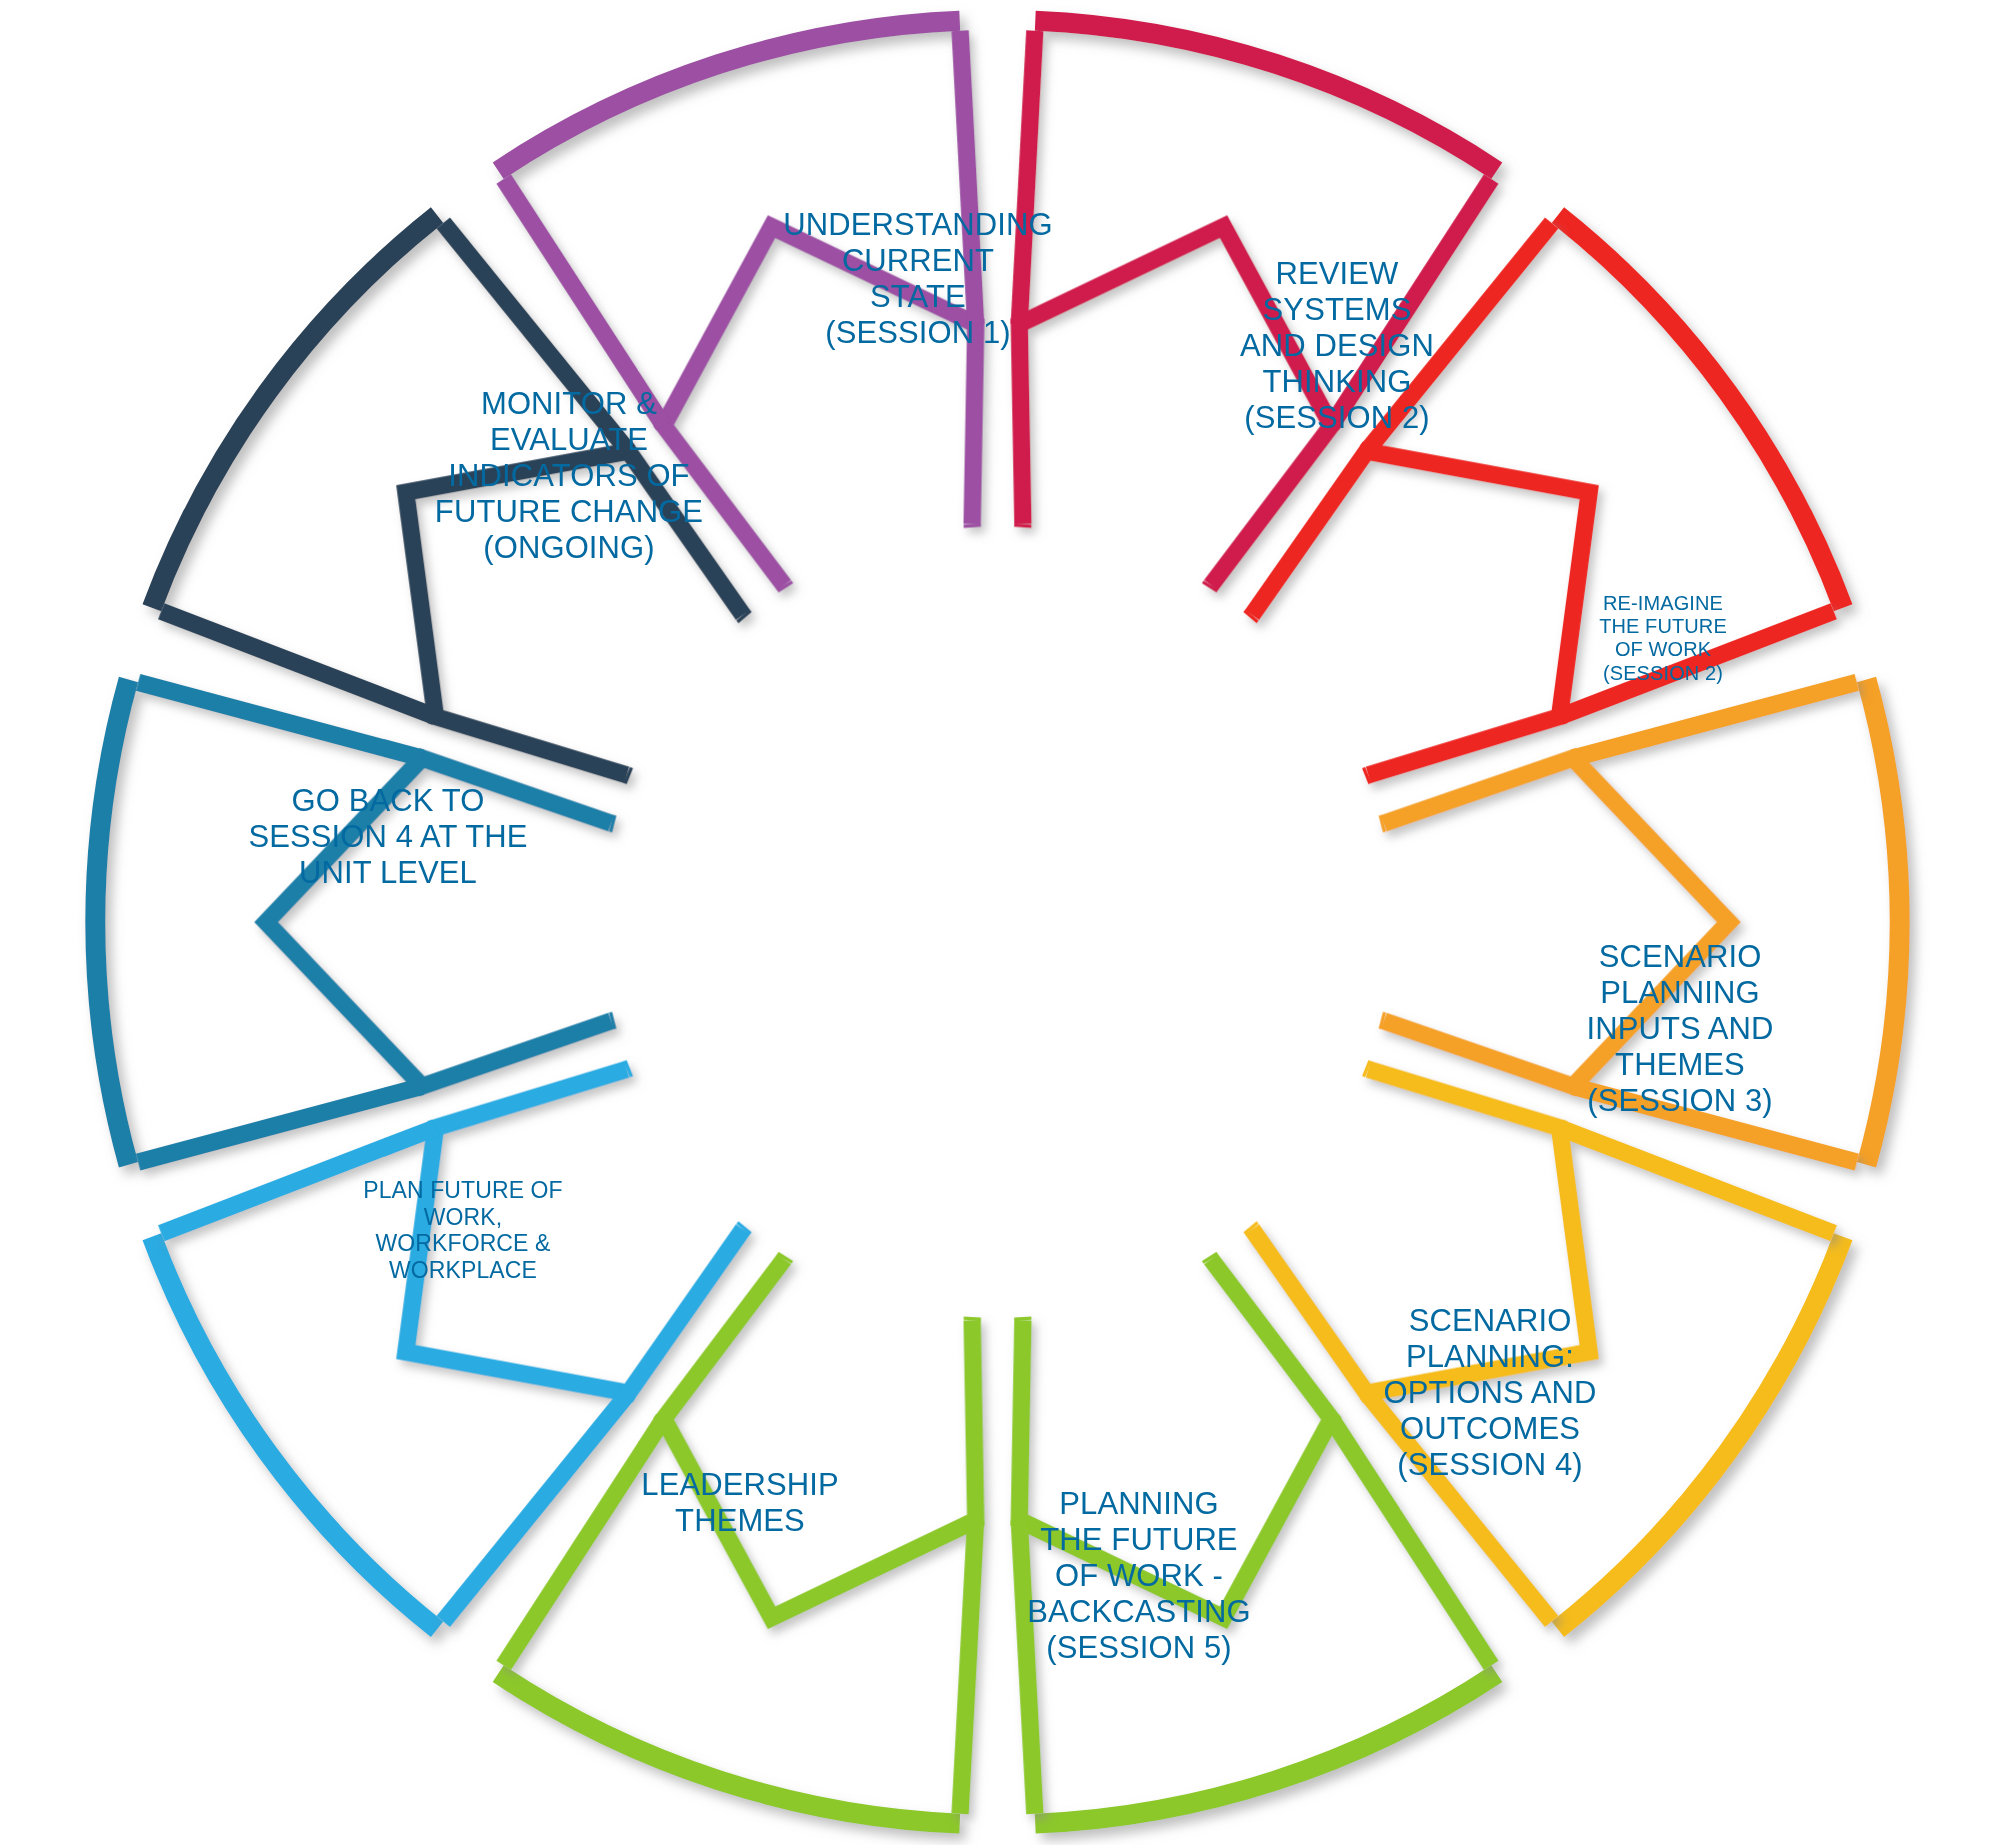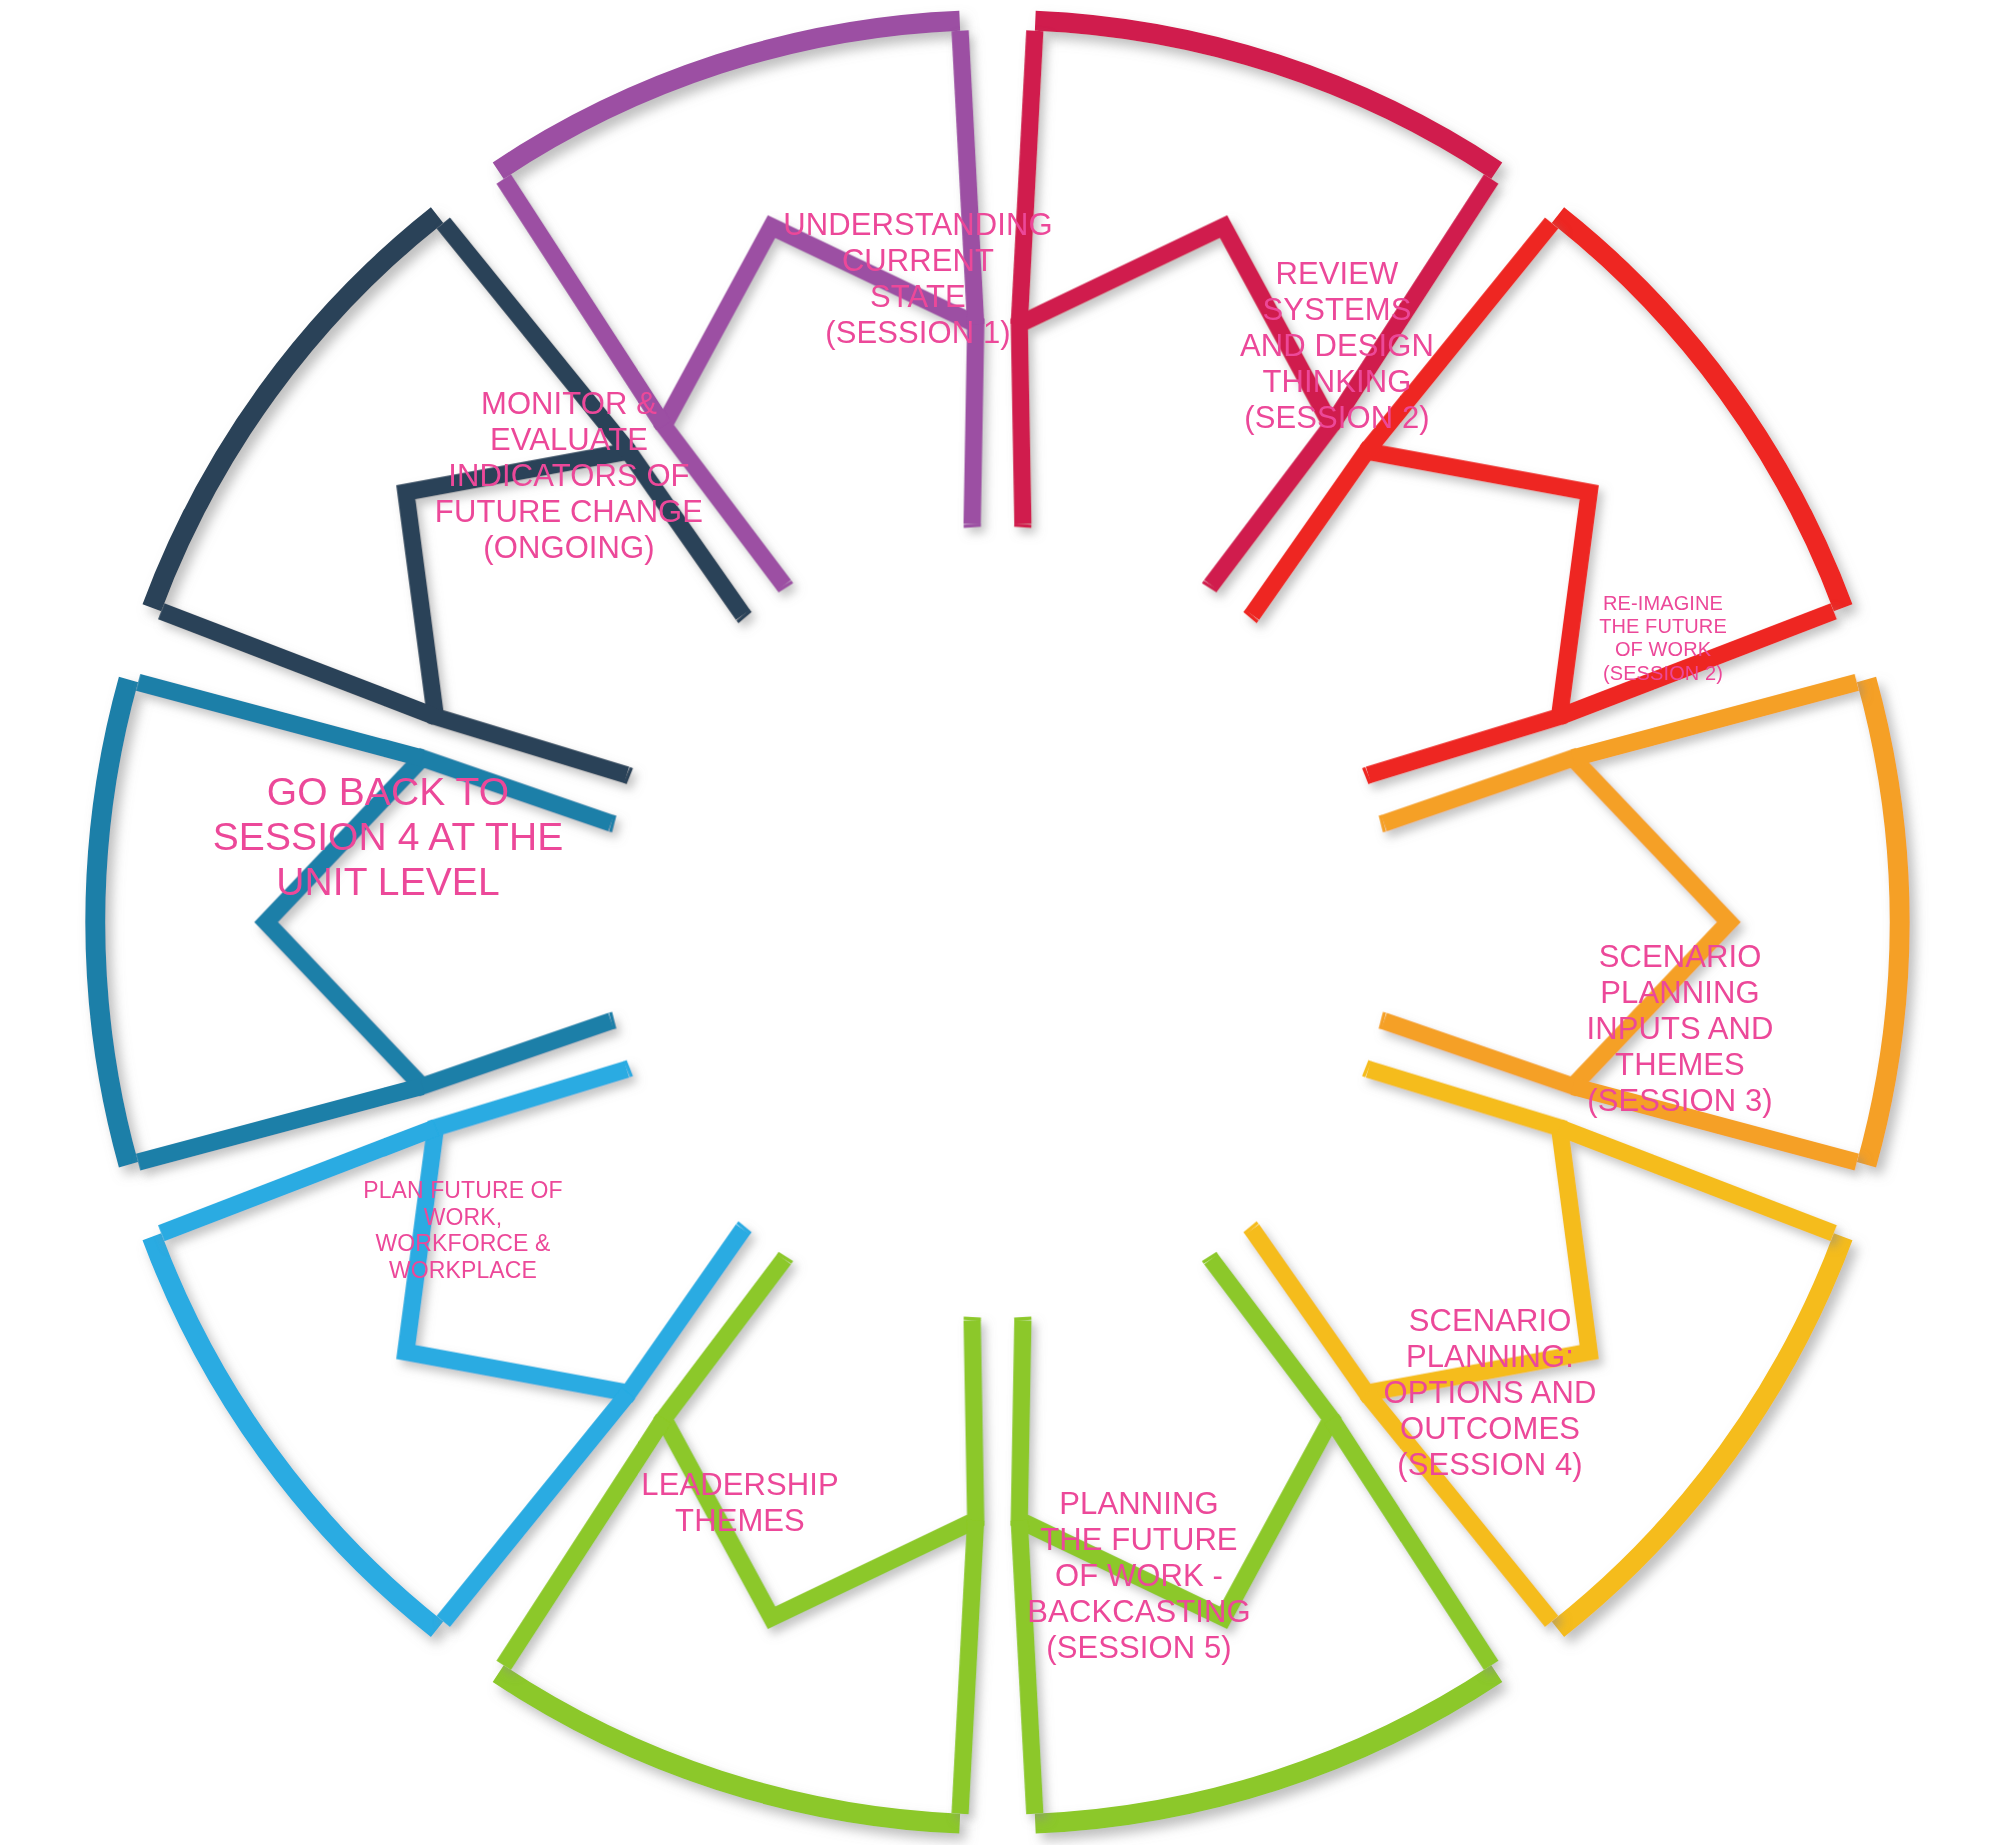--- a/index.html
+++ b/index.html
@@ -23,21 +23,21 @@
     position: absolute;
     left: 0;
     top: 0;
     width: 1995px;
     height: 1845px;
     display: block;
   }
   .seg-label {
     position: absolute;
     text-align: center;
-    color: #ec4899;
+    color: #0369a1;
     font-family: "Liberation Sans", sans-serif;
     font-size: 31px;
     line-height: 1.16;
     letter-spacing: 0.1px;
     white-space: pre-line;
     transform: translate(-50%, -50%);
     pointer-events: none;
   }
 </style>
 </head>
@@ -167,21 +167,21 @@
 THE FUTURE
 OF WORK -
 BACKCASTING
 (SESSION 5)</div>
       <div class="seg-label" style="left: 740px; top: 1503px; width: 313px; font-size: 31px;">LEADERSHIP
 THEMES</div>
       <div class="seg-label" style="left: 463px; top: 1230px; width: 399px; font-size: 23px;">PLAN FUTURE OF
 WORK,
 WORKFORCE &amp;
 WORKPLACE</div>
-      <div class="seg-label" style="left: 388px; top: 837px; width: 399px; font-size: 39px;">GO BACK TO
+      <div class="seg-label" style="left: 388px; top: 837px; width: 399px; font-size: 31px;">GO BACK TO
 SESSION 4 AT THE
 UNIT LEVEL</div>
       <div class="seg-label" style="left: 569px; top: 476px; width: 379px; font-size: 31px;">MONITOR &amp;
 EVALUATE
 INDICATORS OF
 FUTURE CHANGE
 (ONGOING)</div>
     </div>
 </div>
 

